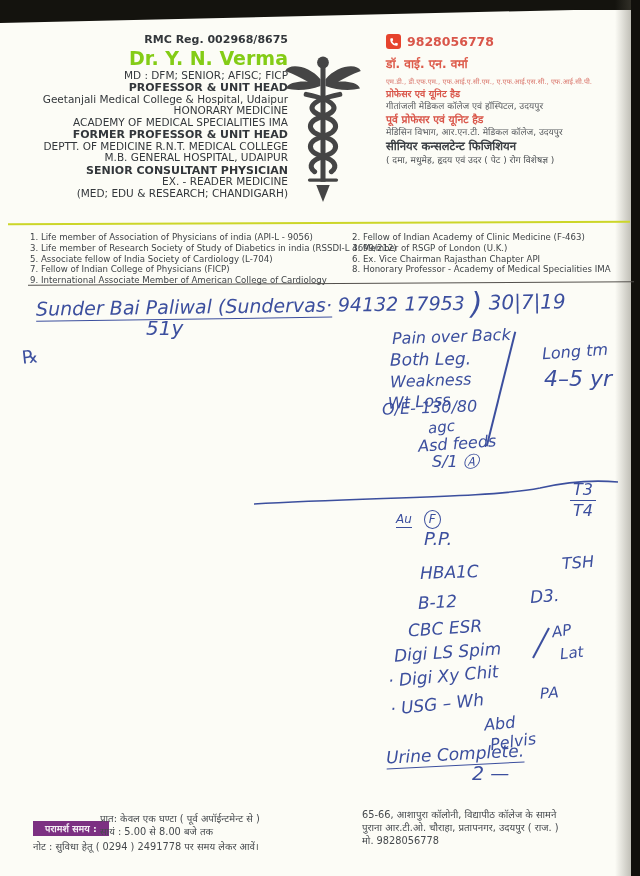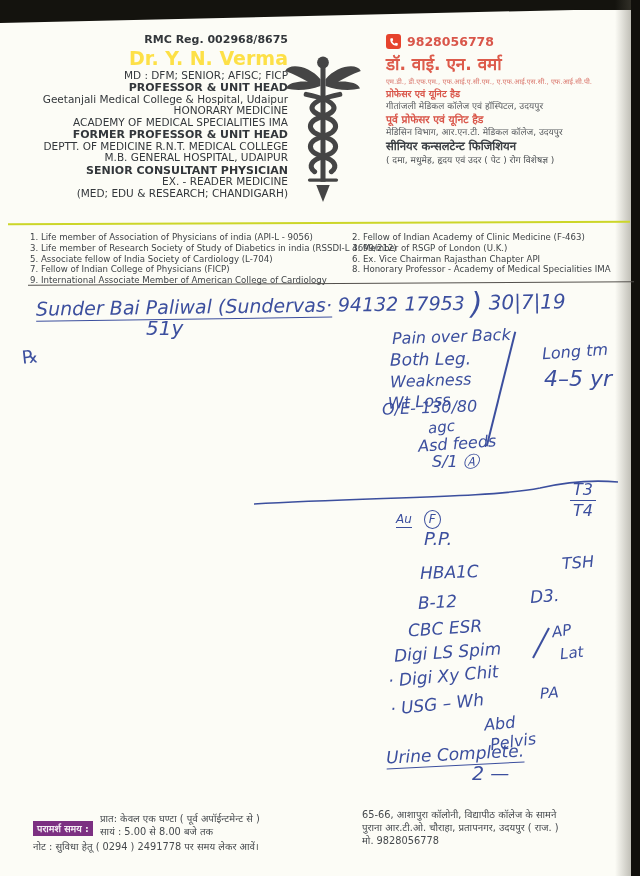--- a/index.html
+++ b/index.html
@@ -7,45 +7,45 @@
     width:640px;height:876px;position:relative;overflow:hidden;
     background:#15140f;
     font-family:"DejaVu Sans", sans-serif;
   }
   .paper{
     position:absolute;left:0;top:10px;width:631px;height:866px;
     background:#fcfcf6;
   }
   .abs{position:absolute;}
   .hdr-left{left:28px;top:34px;width:260px;line-height:11.5px;font-size:10.5px;color:#33373b;text-align:right;}
-  .hdr-left .nm{font-size:19px;font-weight:bold;color:#fde047;line-height:22px;margin:1px 0 1px 0;}
+  .hdr-left .nm{font-size:19px;font-weight:bold;color:#84cc16;line-height:22px;margin:1px 0 1px 0;}
   .hdr-left .reg{font-weight:bold;font-size:11px;}
   .hdr-left .role{font-weight:bold;font-size:11px;margin-top:1px;}
   .hdr-right{left:386px;top:34px;width:246px;color:#4a4a4a;}
   .phone-row{display:flex;align-items:center;gap:6px;}
   .phone-badge{width:15px;height:15px;background:#e6432d;border-radius:3px;display:inline-flex;align-items:center;justify-content:center;}
   .phone-num{color:#d9564a;font-size:12.5px;font-weight:bold;}
-  .hi-name{color:#dd5b4b;font-size:17px;font-weight:bold;line-height:26px;margin-top:2px;}
+  .hi-name{color:#dd5b4b;font-size:12px;font-weight:bold;line-height:26px;margin-top:2px;}
   .hi-deg{color:#d9746a;font-size:7px;line-height:10px;}
   .hi-role{color:#d9564a;font-weight:bold;font-size:9.5px;line-height:13px;}
   .hi-org{color:#55585c;font-size:9px;line-height:13px;}
   .hi-senior{color:#3b3f44;font-weight:bold;font-size:11.5px;line-height:15px;}
   .hi-spec{color:#4a4e52;font-size:9px;line-height:13px;}
   .accent-line{left:8px;top:222px;width:622px;height:2px;background:#ccd629;transform:rotate(-0.25deg);}
   .creds{font-size:8.6px;line-height:10.8px;color:#3f4347;}
   .creds div{white-space:nowrap;}
   .div-line{left:28px;top:283px;width:606px;height:1px;background:#53504c;transform:rotate(-0.35deg);}
   
   .hw{color:#3c4f9e;font-style:italic;font-family:"DejaVu Sans",sans-serif;white-space:nowrap;}
   .u{border-bottom:1.5px solid #3c4f9e;padding-bottom:1px;}
   .circ{display:inline-block;border:1.6px solid #3c4f9e;border-radius:50%;padding:0 4px;line-height:17px;}
   .frac-top{display:inline-block;border-bottom:1.6px solid #3c4f9e;padding:0 3px 1px 3px;}
   .slash-line{width:2px;background:#3c4f9e;}
   .footer{font-size:9.8px;color:#45494d;line-height:13px;}
-  .badge{background:#7c3082;color:#f4eef4;font-size:9.5px;font-weight:bold;padding:2px 4px;}
+  .badge{background:#7c3082;color:#f4eef4;font-size:9.5px;font-weight:bold;padding:2px 12px;}
   .top-edge{left:0;top:0;width:640px;height:28px;background:#14130e;clip-path:polygon(0 0,100% 0,100% 30%,0 82%);}
   .right-edge{right:0;top:0;width:9px;height:876px;background:#11100c;}
   .right-shadow{right:9px;top:0;width:16px;height:876px;background:linear-gradient(to right, rgba(0,0,0,0), rgba(95,92,80,0.38));}
 </style>
 </head>
 <body>
 
 <div class="paper"></div>
 <div class="abs top-edge"></div>
 <div class="abs right-shadow"></div>

